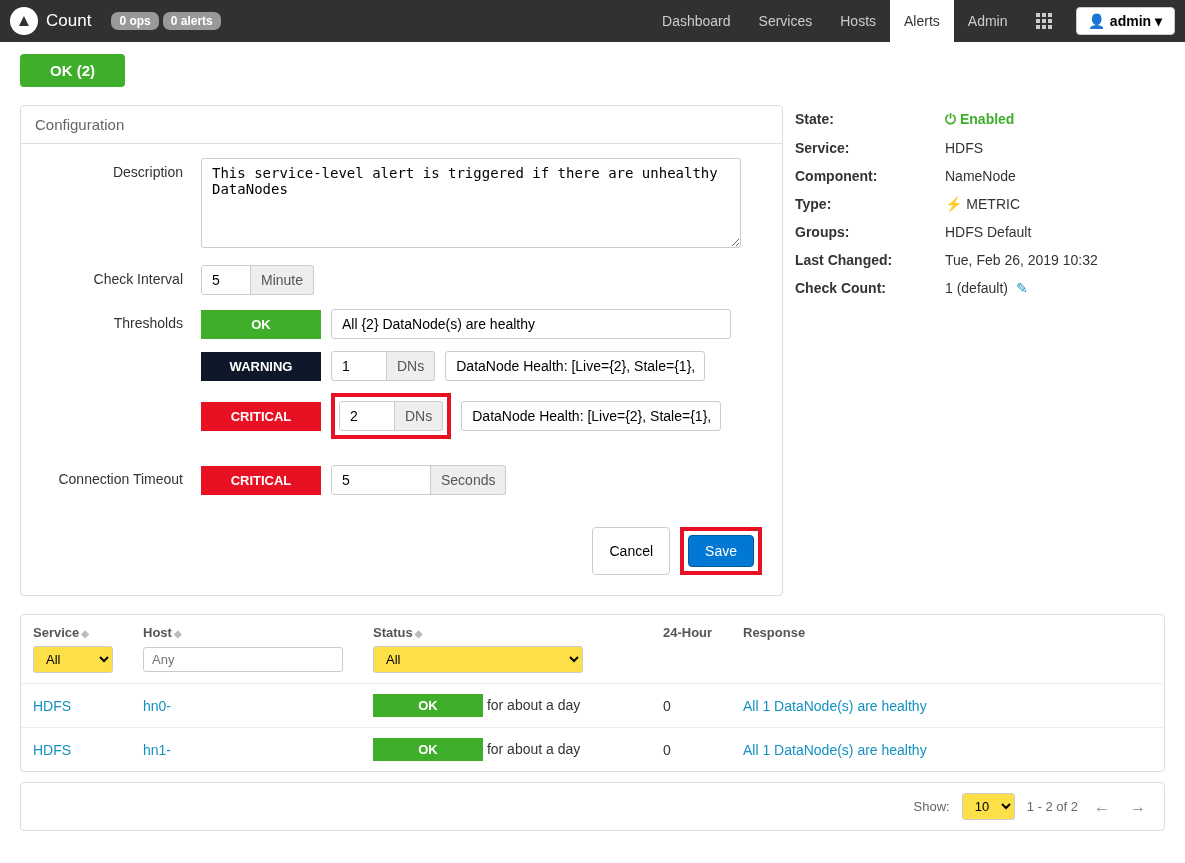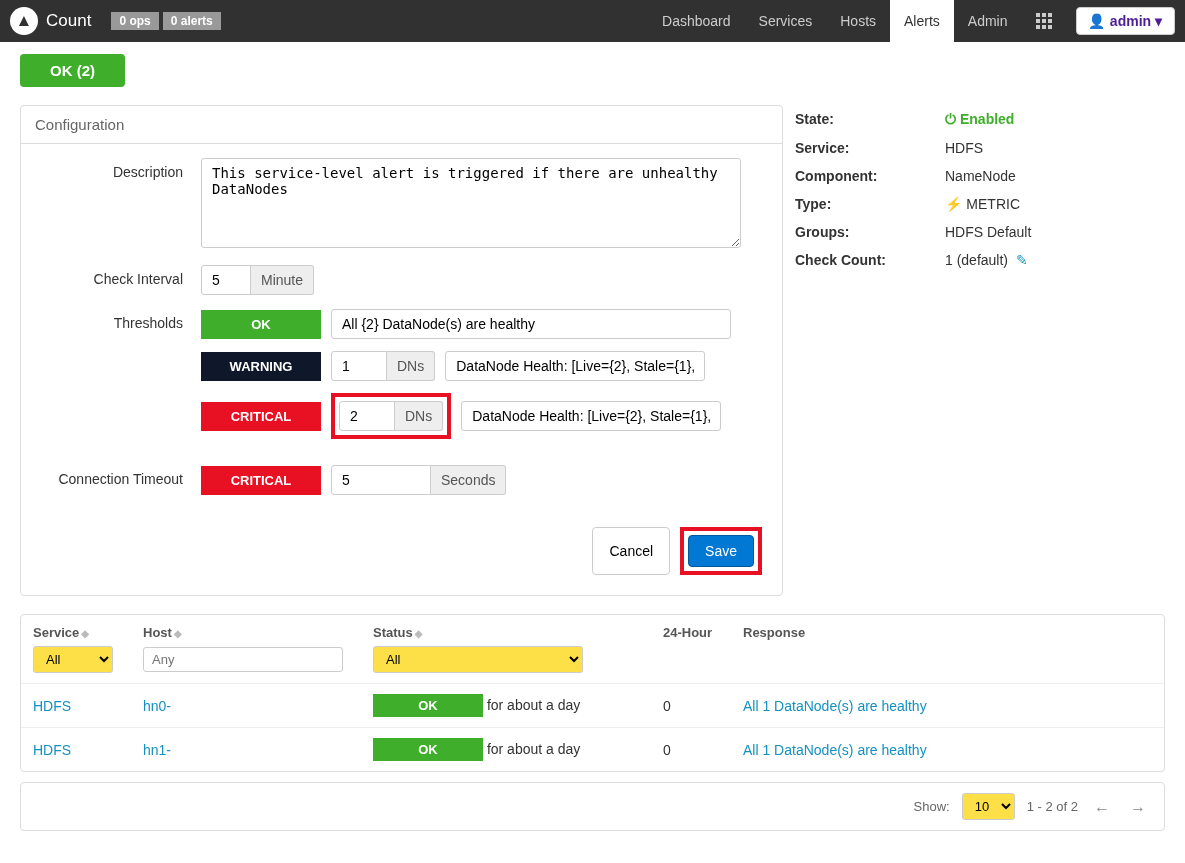--- a/index.html
+++ b/index.html
@@ -1,26 +1,26 @@
 <!DOCTYPE html>
 <html><head>
 <meta charset="utf-8">
 <style>
 * { box-sizing: border-box; margin: 0; padding: 0; }
 body { font-family: "Helvetica Neue", Helvetica, Arial, sans-serif; font-size: 14px; color: #333; background: #fff; }
 .navbar { background: #313131; height: 42px; display: flex; align-items: center; padding: 0 10px; color: #ccc; }
 .navbar-brand { display: flex; align-items: center; gap: 8px; color: #fff; font-size: 17px; margin-right: 20px; }
 .logo { width: 28px; height: 28px; background: #fff; border-radius: 50%; display: flex; align-items: center; justify-content: center; color: #313131; font-weight: bold; }
-.badge-grey { background: #999; color: #fff; padding: 2px 8px; border-radius: 0; font-size: 12px; margin-right: 4px; font-weight: bold; }
+.badge-grey { background: #999; color: #fff; padding: 2px 8px; border-radius: 7px; font-size: 12px; margin-right: 4px; font-weight: bold; }
 .navbar-right { margin-left: auto; display: flex; align-items: center; height: 100%; }
 .nav-link { padding: 0 14px; height: 42px; display: flex; align-items: center; color: #ccc; cursor: pointer; }
 .nav-link.active { background: #fff; color: #333; }
 .grid-icon { display: grid; grid-template-columns: repeat(3, 4px); grid-template-rows: repeat(3, 4px); gap: 2px; }
 .grid-icon span { background: #ccc; }
-.admin-btn { background: #fff; color: #4c1d95; padding: 5px 12px; border-radius: 4px; border: 1px solid #ccc; margin-left: 10px; cursor: pointer; font-weight: bold; }
+.admin-btn { background: #fff; color: #000000; padding: 5px 12px; border-radius: 4px; border: 1px solid #ccc; margin-left: 10px; cursor: pointer; font-weight: bold; }
 .page { padding: 12px 20px; }
 .page-head { display: flex; justify-content: space-between; align-items: flex-start; }
 .page-title { font-size: 22px; font-weight: bold; color: #333; }
 .edit-icon { color: #1491c1; font-size: 14px; margin-left: 4px; }
 .back-link { color: #1491c1; font-size: 14px; cursor: pointer; }
 .ok-badge { background: #3fae2a; color: #fff; padding: 8px 30px; border-radius: 4px; font-weight: bold; font-size: 15px; }
 .columns { display: flex; gap: 12px; margin-top: 18px; }
 .config-panel { flex: 1; border: 1px solid #ddd; border-radius: 4px; }
 .panel-head { padding: 10px 14px; border-bottom: 1px solid #ddd; color: #666; font-size: 15px; }
 .panel-body { padding: 14px 20px; }
@@ -184,20 +184,24 @@
         </div>
       <div class="side-row">
           <div class="side-label">Type:</div>
           <div class="side-val"><span>⚡</span> <span>METRIC</span></div>
         </div>
       <div class="side-row">
           <div class="side-label">Groups:</div>
           <div class="side-val">HDFS Default</div>
         </div>
       <div class="side-row">
+          <div class="side-label">Last Changed:</div>
+          <div class="side-val">Tue, Feb 26, 2019 10:32</div>
+        </div>
+      <div class="side-row">
           <div class="side-label">Check Count:</div>
           <div class="side-val"><span>1 (default)</span> <span class="edit-icon">✎</span></div>
         </div>
     </div>
   </div>
 
   <div class="table-wrap">
     <table class="tbl">
       <thead>
         <tr>

